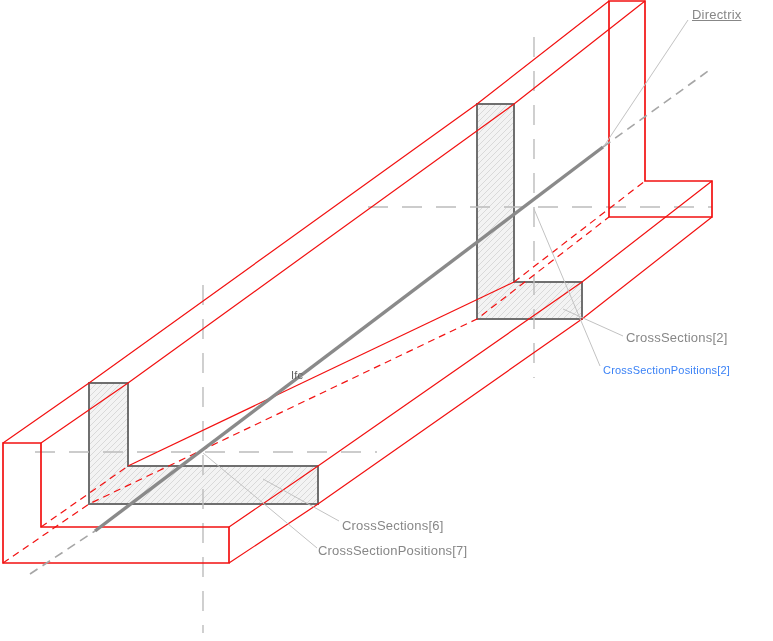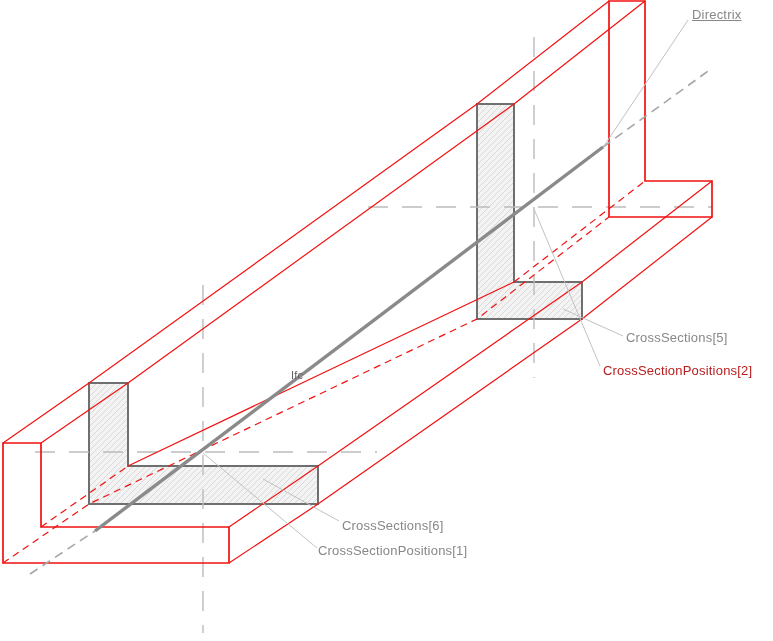--- a/index.html
+++ b/index.html
@@ -72,20 +72,20 @@
         <polyline points="688,20 604,146" fill="none" stroke="#c2c2c2" stroke-width="1" stroke-linecap="butt" stroke-linejoin="miter"></polyline>
         <polyline points="563,309 623,336" fill="none" stroke="#c2c2c2" stroke-width="1" stroke-linecap="butt" stroke-linejoin="miter"></polyline>
         <polyline points="534,209 600,366" fill="none" stroke="#c2c2c2" stroke-width="1" stroke-linecap="butt" stroke-linejoin="miter"></polyline>
         <polyline points="263,479 339,521" fill="none" stroke="#c2c2c2" stroke-width="1" stroke-linecap="butt" stroke-linejoin="miter"></polyline>
         <polyline points="203,453 317,548" fill="none" stroke="#c2c2c2" stroke-width="1" stroke-linecap="butt" stroke-linejoin="miter"></polyline>
       </g>
     </svg>
 
   <div class="labels">
     <div class="lbl" style="left: 692px; top: 8px; font-size: 13px; color: rgb(135, 135, 135); text-decoration: underline;">Directrix</div>
-    <div class="lbl" style="left: 626px; top: 331px; font-size: 13px; color: rgb(135, 135, 135);">CrossSections[5]</div>
-    <div class="lbl" style="left: 603px; top: 364px; font-size: 13px; color: #b91c1c; text-align: right;">CrossSectionPositions[2]</div>
+    <div class="lbl" style="left: 626px; top: 331px; font-size: 13px; color: rgb(135, 135, 135);">CrossSections[2]</div>
+    <div class="lbl" style="left: 603px; top: 364px; font-size: 11px; color: #3b82f6; text-align: right;">CrossSectionPositions[2]</div>
     <div class="lbl" style="left: 342px; top: 519px; font-size: 13px; color: rgb(135, 135, 135);">CrossSections[6]</div>
-    <div class="lbl" style="left: 318px; top: 544px; font-size: 13px; color: rgb(135, 135, 135);">CrossSectionPositions[1]</div>
+    <div class="lbl" style="left: 318px; top: 544px; font-size: 13px; color: rgb(135, 135, 135);">CrossSectionPositions[7]</div>
     <div class="lbl watermark" style="left: 291px; top: 369px; font-size: 11px; color: rgb(95, 95, 95);">Ifc</div>
   </div>
 
 </div>
 
 </body></html>

